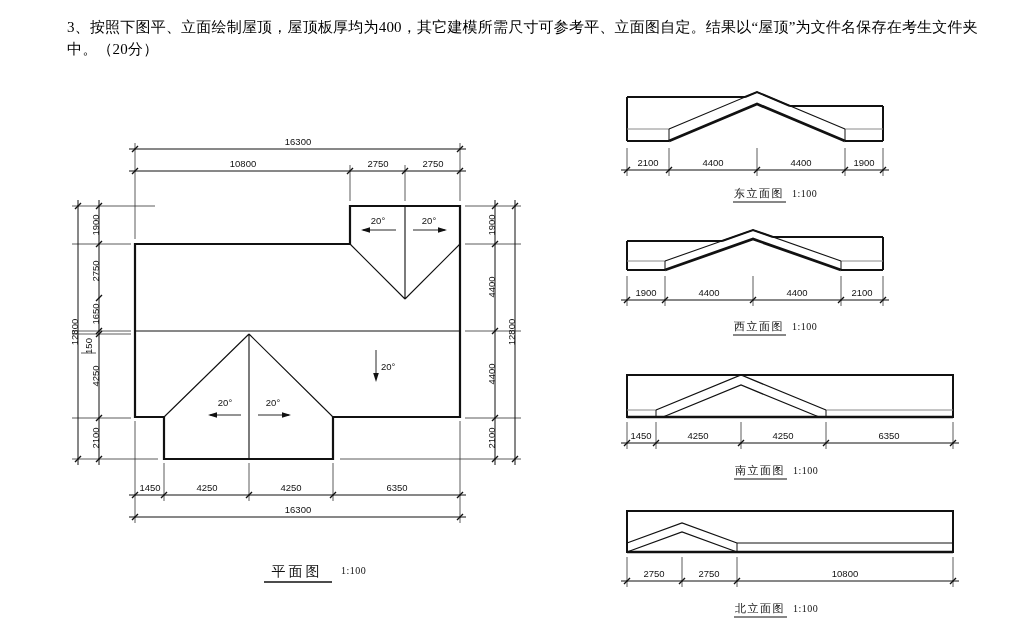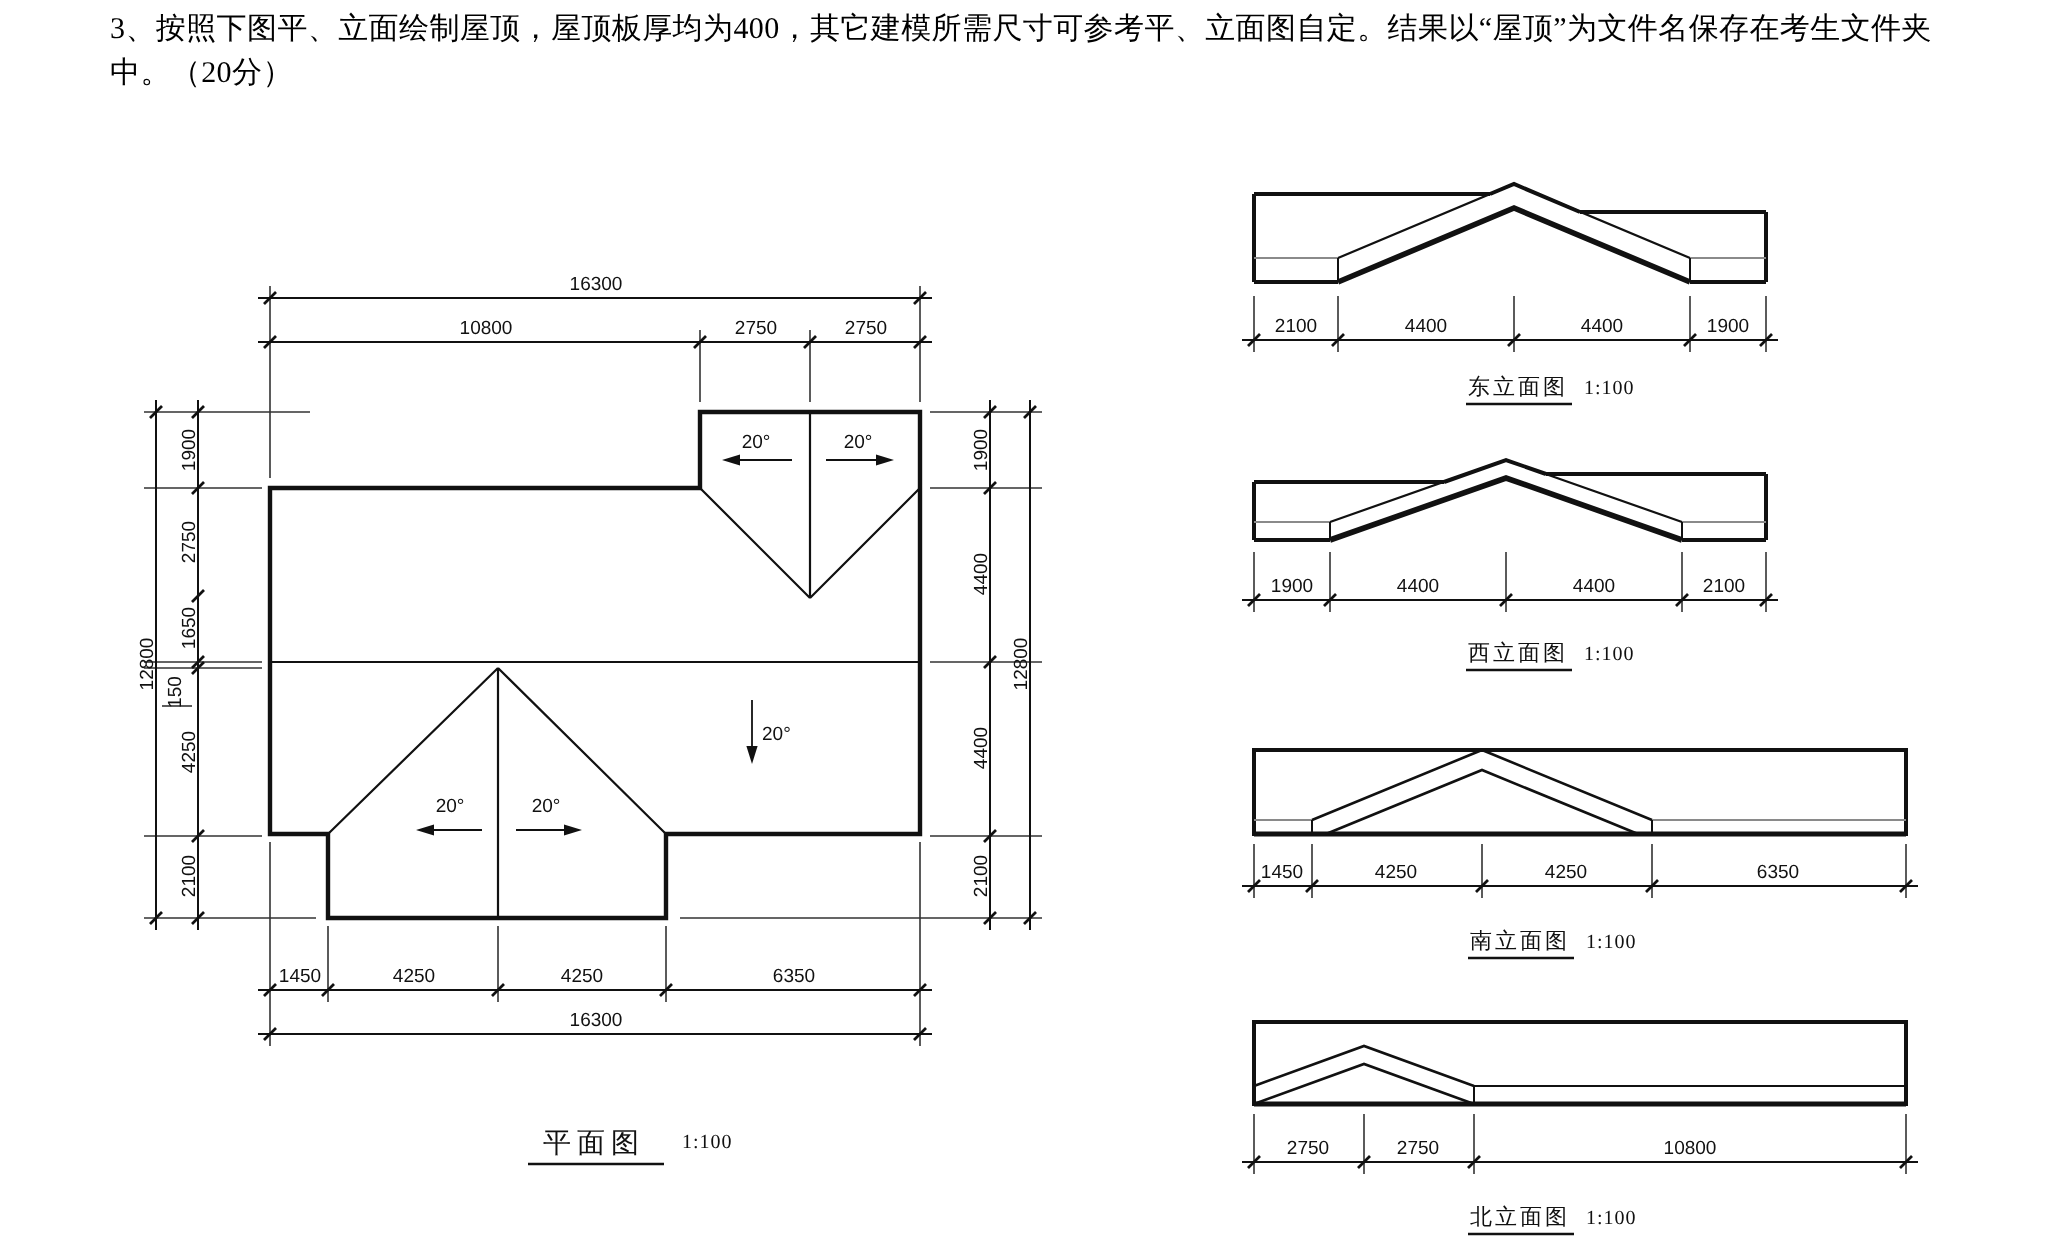--- a/index.html
+++ b/index.html
@@ -1,20 +1,20 @@
 <!DOCTYPE html>
 <html><head>
 <meta charset="utf-8">
 <style>
   html,body{margin:0;padding:0;background:#ffffff;width:1023px;height:630px;overflow:hidden;}
   .page{position:relative;width:1023px;height:630px;background:#fff;}
   .question{
     position:absolute;left:55px;top:4px;width:930px;
     font-family:"Liberation Serif",serif;
-    font-size:15px;line-height:22px;color:#000;margin:0;
+    font-size:15px;line-height:22px;color:#000;margin:12px;
     letter-spacing:0.2px;
   }
   svg{position:absolute;left:0;top:0;}
   svg text{font-family:"Liberation Sans",sans-serif;font-size:9.5px;fill:#111;}
   svg text.cn{font-family:"Liberation Serif",serif;font-size:11px;letter-spacing:1.5px;}
   svg text.scale{font-family:"Liberation Serif",serif;font-size:10px;letter-spacing:0.5px;}
   svg text.plan-cn{font-family:"Liberation Serif",serif;font-size:14px;letter-spacing:3px;}
   .ln{stroke:#111;fill:none;}
   .gray{stroke:#8a8a8a;fill:none;}
   .thin{stroke:#333;fill:none;}

